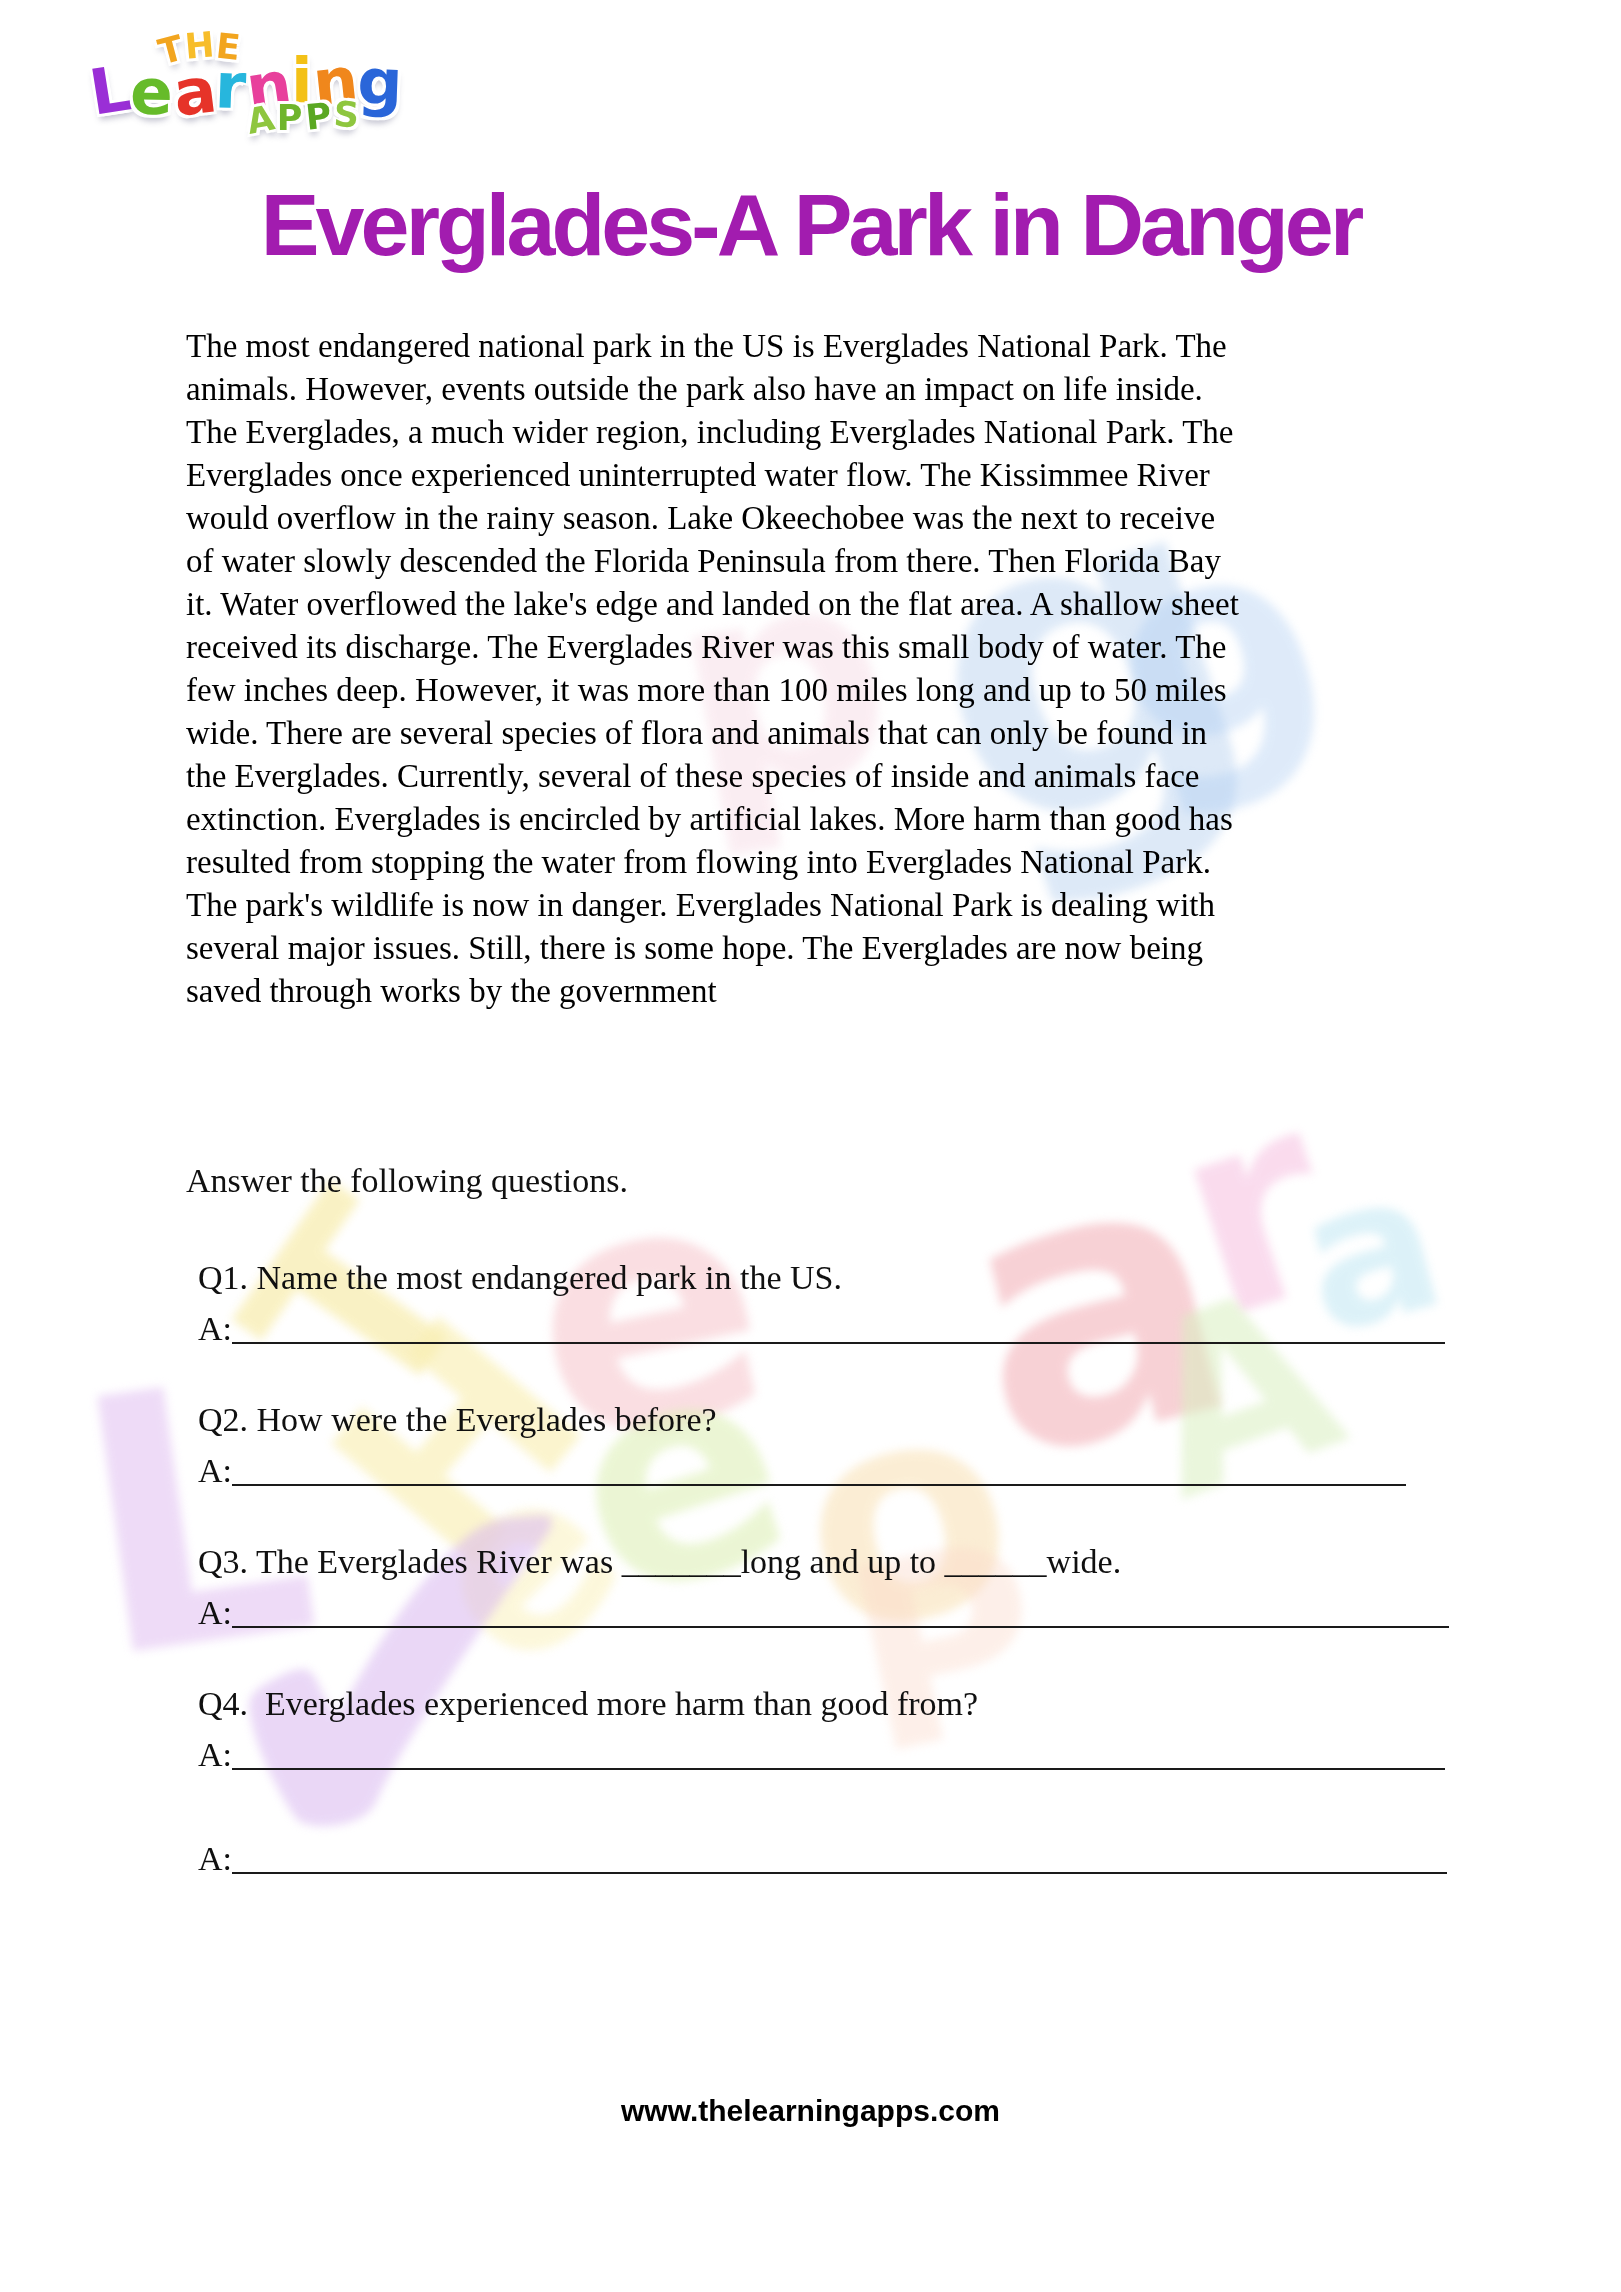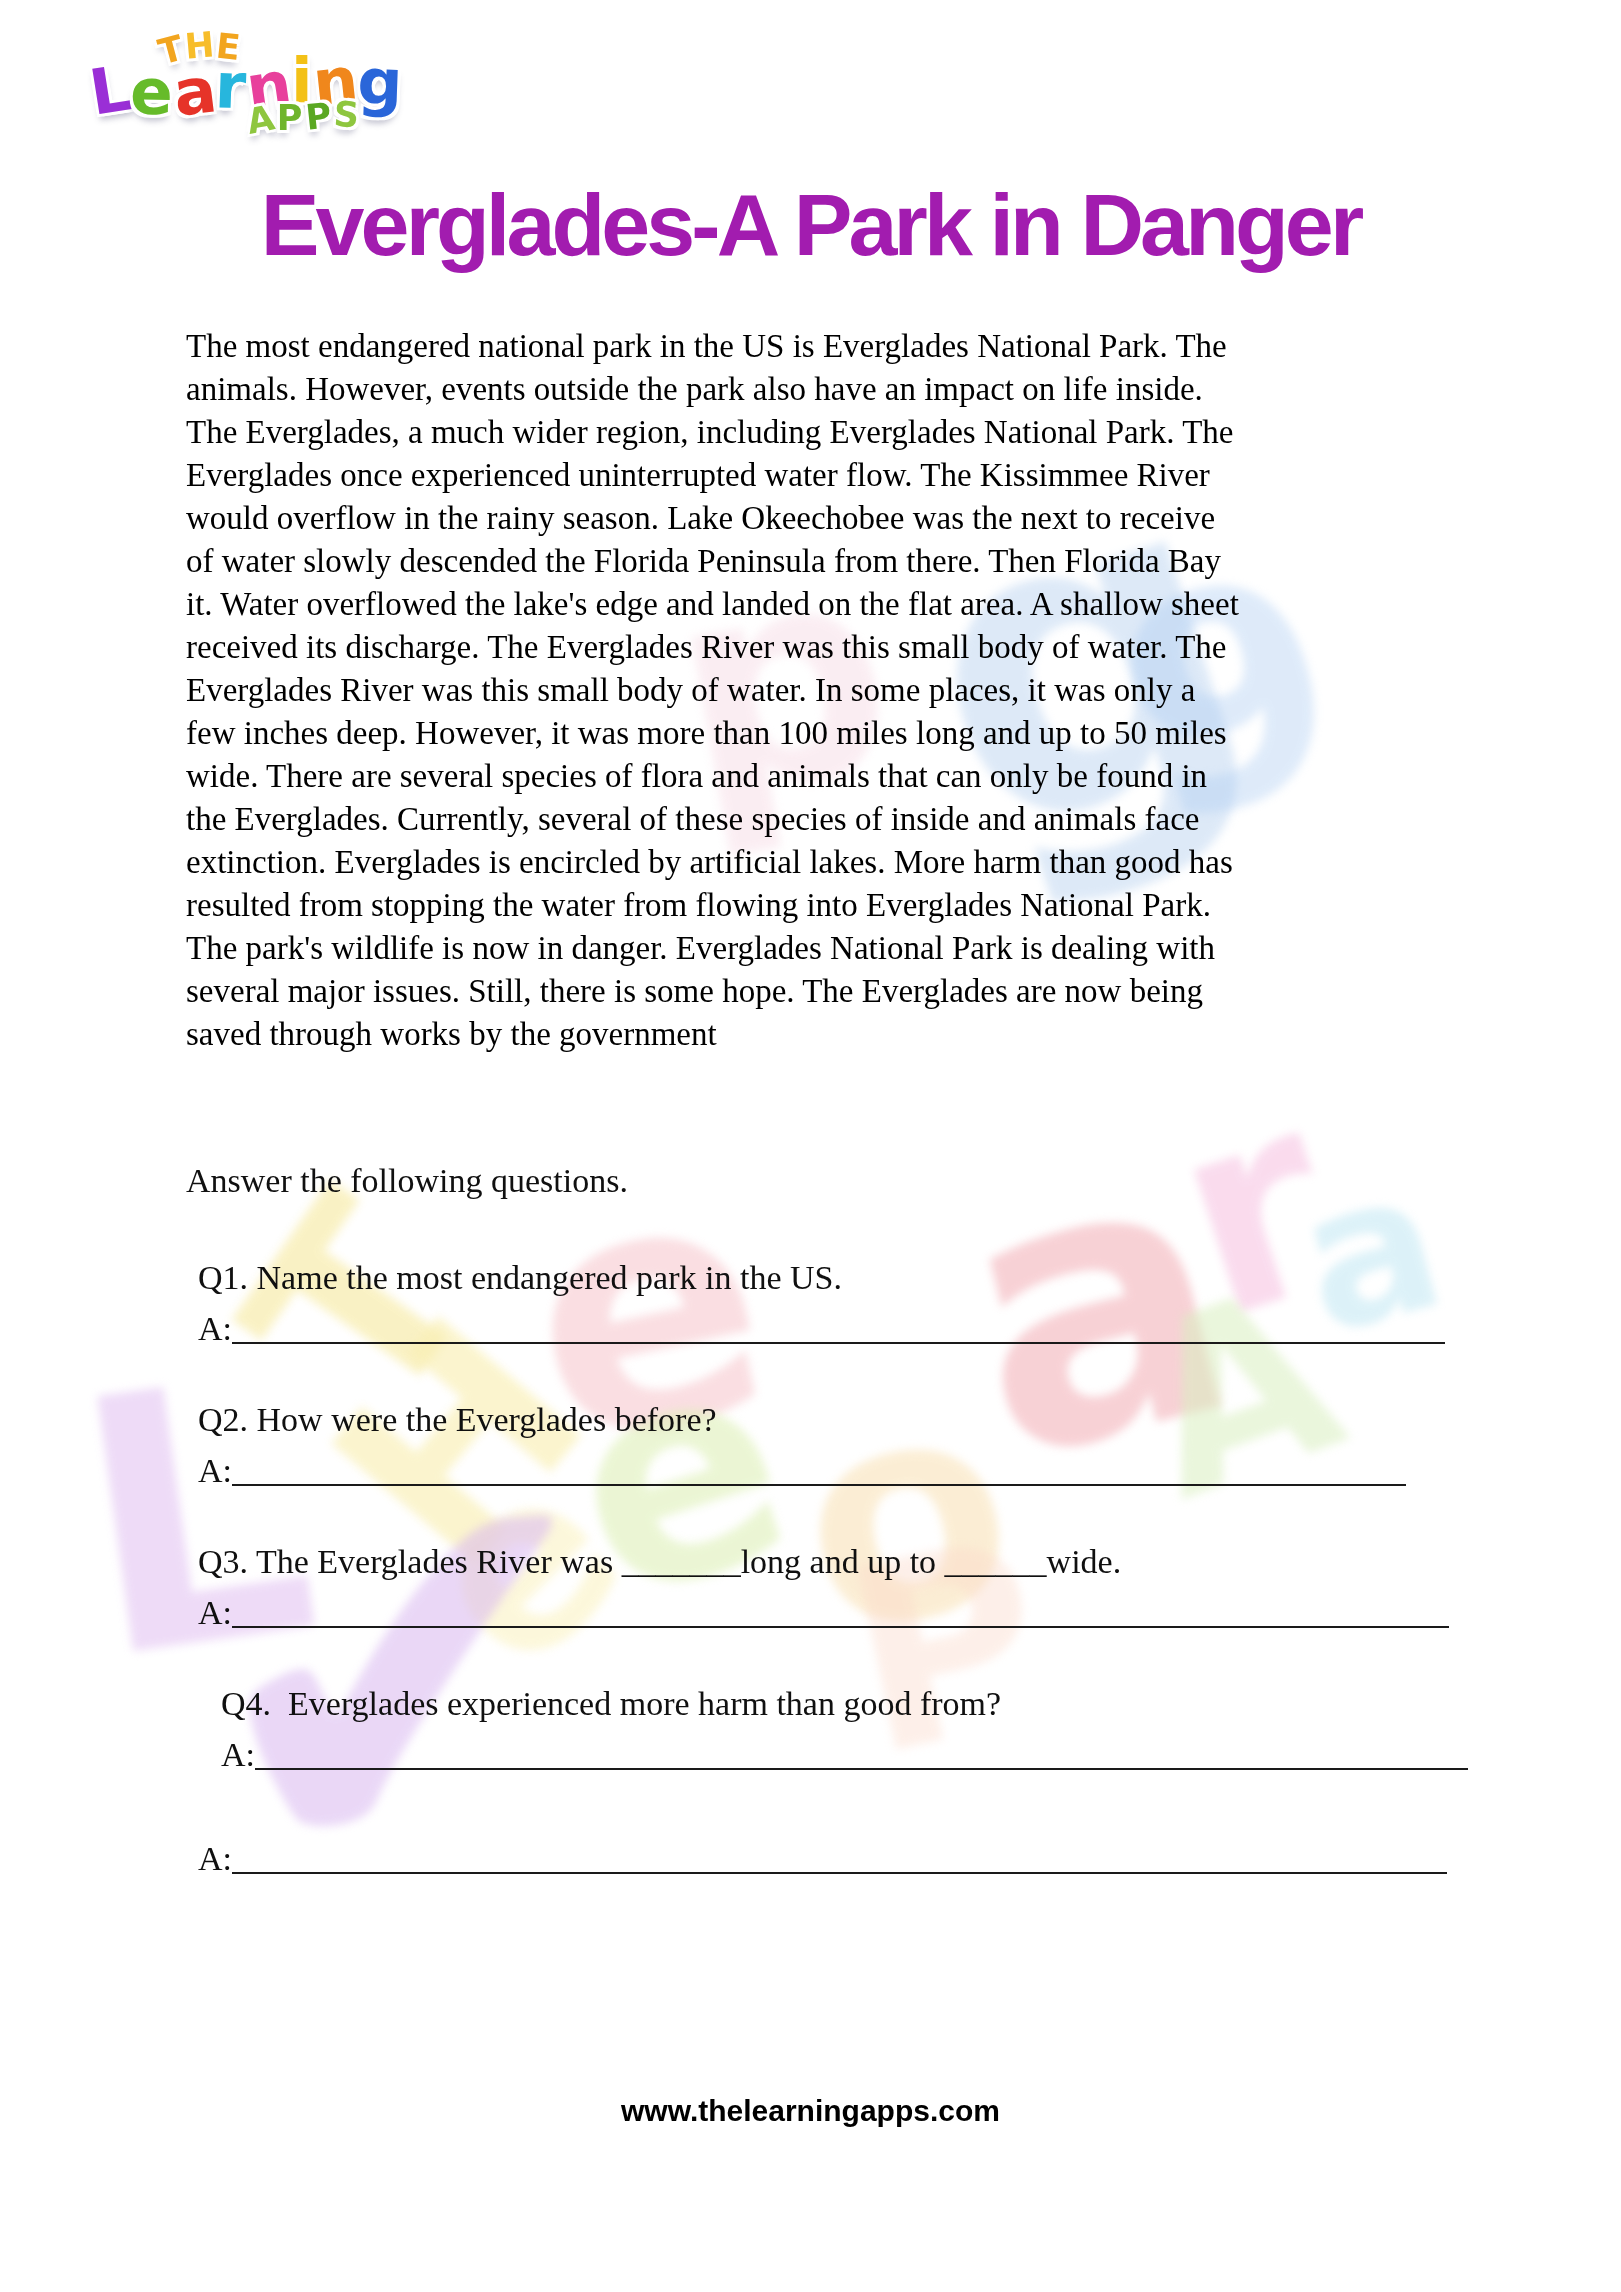--- a/index.html
+++ b/index.html
@@ -80,21 +80,21 @@
 
   
   .article{
     position:absolute;left:186px;top:325px;width:1279px;
     font-size:33px;line-height:43px;color:#000000;
   }
 
   
   .prompt{position:absolute;left:186px;top:1162px;font-size:34px;}
   .q{position:absolute;left:198px;width:1259px;font-size:34px;}
-  .q-1{top:1259px;} .q-2{top:1401px;} .q-3{top:1543px;} .q-4{top:1685px;margin-left:23px;} .q-5{top:1827px;}
+  .q-1{top:1259px;} .q-2{top:1401px;} .q-3{top:1543px;} .q-4{top:1685px;} .q-5{top:1827px;}
   .a-row{display:flex;align-items:flex-end;margin-top:12.7px;}
   .a-line{border-bottom:2.9px solid #1a1a1a;margin-bottom:3.9px;height:0;}
   .q-1 .a-line{width:1213px;}
   .q-2 .a-line{width:1174px;}
   .q-3 .a-line{width:1217px;}
   .q-4 .a-line{width:1213px;}
   .q-5 .a-line{width:1215px;}
 
   
   .footer{
@@ -146,21 +146,20 @@
 
     <div class="article">
         <div>The most endangered national park in the US is Everglades National Park. The</div>
         <div>animals. However, events outside the park also have an impact on life inside.</div>
         <div>The Everglades, a much wider region, including Everglades National Park. The</div>
         <div>Everglades once experienced uninterrupted water flow. The Kissimmee River</div>
         <div>would overflow in the rainy season. Lake Okeechobee was the next to receive</div>
         <div>of water slowly descended the Florida Peninsula from there. Then Florida Bay</div>
         <div>it. Water overflowed the lake's edge and landed on the flat area. A shallow sheet</div>
         <div>received its discharge. The Everglades River was this small body of water. The</div>
-        <div>Everglades River was this small body of water. In some places, it was only a</div>
         <div>few inches deep. However, it was more than 100 miles long and up to 50 miles</div>
         <div>wide. There are several species of flora and animals that can only be found in</div>
         <div>the Everglades. Currently, several of these species of inside and animals face</div>
         <div>extinction. Everglades is encircled by artificial lakes. More harm than good has</div>
         <div>resulted from stopping the water from flowing into Everglades National Park.</div>
         <div>The park's wildlife is now in danger. Everglades National Park is dealing with</div>
         <div>several major issues. Still, there is some hope. The Everglades are now being</div>
         <div>saved through works by the government</div>
       </div>
 

